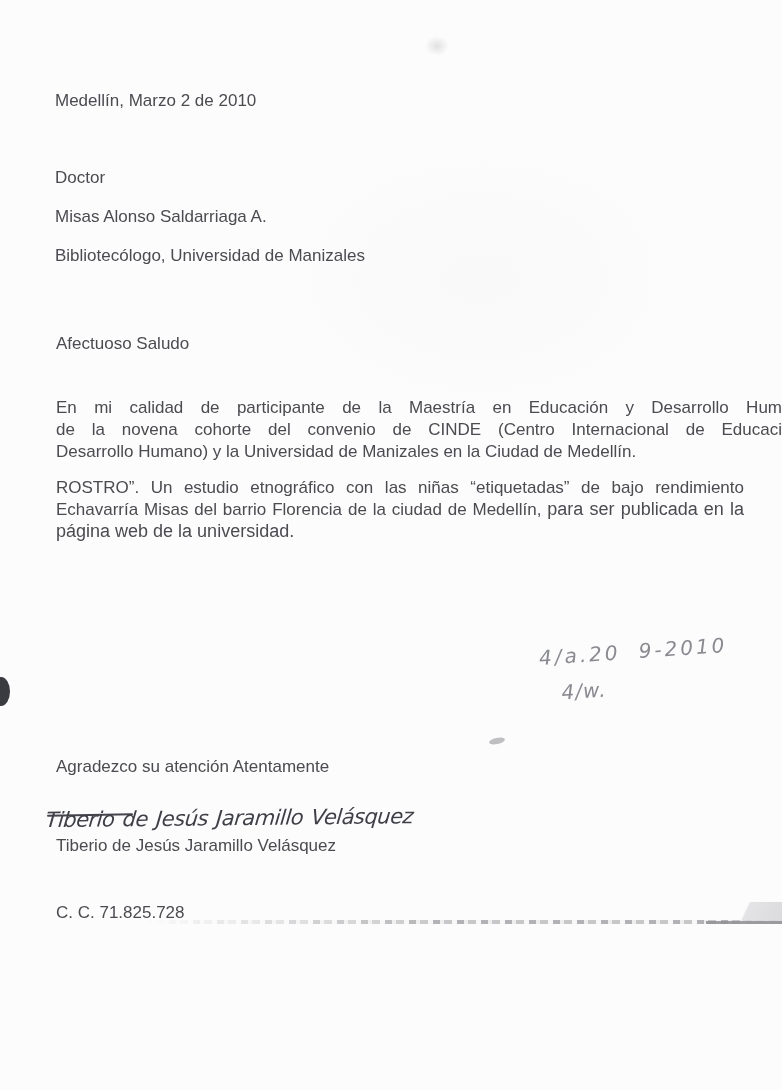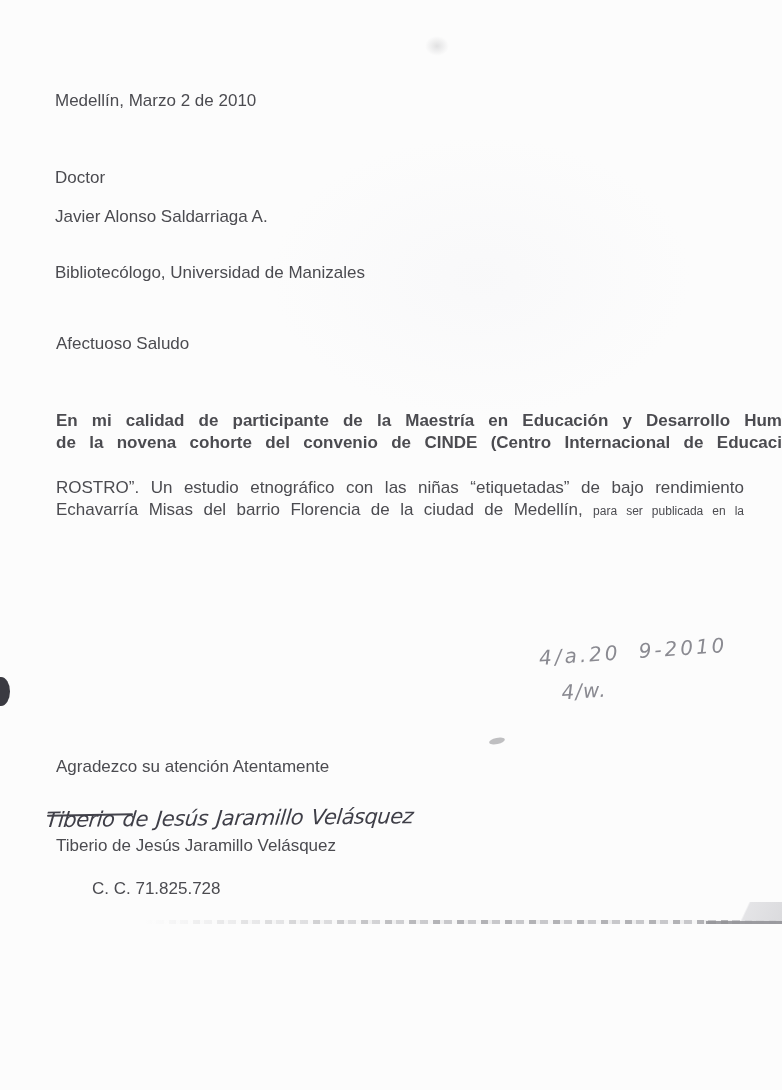--- a/index.html
+++ b/index.html
@@ -31,21 +31,21 @@
     line-height: 21.8px;
     font-size: 17px;
     color: #4b4b50;
   }
   .jline {
     text-align: justify;
     text-align-last: justify;
     text-justify: inter-word;
   }
   .nowrap { white-space: nowrap; }
-  .inserted { font-size: 12px; }
+  .inserted { font-size: 18px; }
   
   .note-block {
     position: absolute; left: 540px; top: 638px; width: 230px;
     transform: rotate(-4deg);
     color: #8a8a91;
     font-family: "DejaVu Sans", sans-serif;
     font-style: italic;
   }
   .note-line1 { font-size: 20px; letter-spacing: 3px; word-spacing: 9px; }
   .note-line2 { font-size: 20px; margin-top: 12px; margin-left: 20px; letter-spacing: 1px; }
@@ -100,49 +100,51 @@
 </style>
 </head>
 <body>
 
 <div id="page">
 
   <div class="abs txt" style="left:55px; top:90px;">Medellín, Marzo 2 de 2010</div>
 
   <div class="abs txt" style="left:55px; top:167px;">Doctor</div>
 
-  <div class="abs txt" style="left:55px; top:206px;">Javier Alonso Saldarriaga A.</div>
+  <div class="abs txt" style="left:55px; top:206px;">Misas Alonso Saldarriaga A.</div>
 
-  <div class="abs txt" style="left:55px; top:262px;">Bibliotecólogo, Universidad de Manizales</div>
+  <div class="abs txt" style="left:55px; top:245px;">Bibliotecólogo, Universidad de Manizales</div>
 
   <div class="abs txt" style="left:56px; top:333px;">Afectuoso Saludo</div>
 
-  <div class="para" style="left:56px; top:410px; width:726px;font-weight:bold;">
+  <div class="para" style="left:56px; top:397px; width:726px;">
     <div class="pline jline nowrap">En mi calidad de participante de la Maestría en Educación y Desarrollo Hum</div>
     <div class="pline jline nowrap">de la novena cohorte del convenio de CINDE (Centro Internacional de Educaci</div>
+    <div class="pline">Desarrollo Humano) y la Universidad de Manizales en la Ciudad de Medellín.</div>
   </div>
 
   <div class="para" style="left:56px; top:477px; width:688px;">
     <div class="pline jline">ROSTRO”. Un estudio etnográfico con las niñas “etiquetadas”  de bajo rendimiento</div>
     <div class="pline jline nowrap"><span>Echavarría Misas del barrio Florencia de la ciudad de Medellín,</span> <span class="inserted">para ser publicada en la</span></div>
+    <div class="pline"><span class="inserted">página web de la universidad.</span></div>
   </div>
 
   <div class="note-block">
     <div class="note-line1">4/a.20 9-2010</div>
     <div class="note-line2">4/w.</div>
   </div>
 
   <div class="abs txt" style="left:56px; top:756px;">Agradezco su atención Atentamente</div>
 
   <div class="sig-stroke"></div>
   <div class="signature">Tiberio de Jesús Jaramillo Velásquez</div>
 
   <div class="abs txt" style="left:56px; top:835px;">Tiberio de Jesús Jaramillo Velásquez</div>
 
-  <div class="abs txt" style="left:56px; top:878px;margin-left:36px;">C. C. 71.825.728</div>
+  <div class="abs txt" style="left:56px; top:902px;">C. C. 71.825.728</div>
 
   <div class="punch-blob"></div>
   <div class="smudge-top"></div>
   <div class="smudge-mid"></div>
   <div class="bottom-strip"></div>
   <div class="corner-patch"></div>
   <div class="corner-dark"></div>
 
 </div>
 

